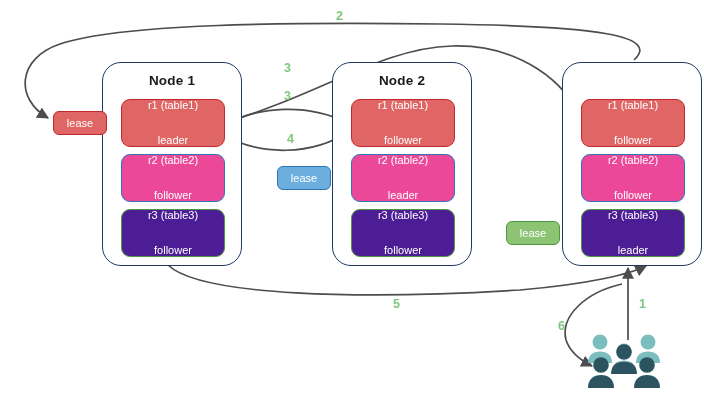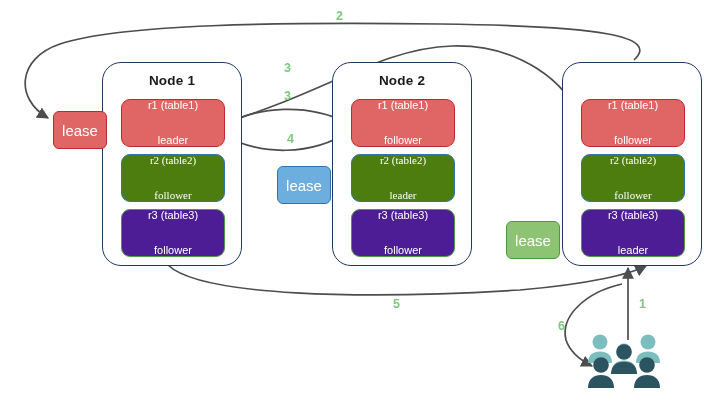--- a/index.html
+++ b/index.html
@@ -54,33 +54,33 @@
     flex-direction: column;
     align-items: center;
     justify-content: center;
     color: #ffffff;
     font-size: 11px;
     line-height: 13.5px;
     text-align: center;
     gap: 22px;
   }
   .rep-red   { background: #E06565; border: 1.6px solid #C1272D; }
-  .rep-blue  { background: #4d7c0f; border: 1.6px solid #2E75B6; font-family: Liberation Serif, serif; }
+  .rep-blue  { background: #ec4899; border: 1.6px solid #2E75B6; }
   .rep-green { background: #4c1d95; border: 1.6px solid #4E9A3E; }
   .rep-line1, .rep-line2 { display: block; }
   .lease {
     position: absolute;
     box-sizing: border-box;
     border-radius: 6px;
     display: flex;
     align-items: center;
     justify-content: center;
     color: #ffffff;
-    font-size: 15px;
-    height: 38px;
+    font-size: 11px;
+    height: 24px;
     width: 54px;
   }
   .lease-red   { background: #E06565; border: 1.6px solid #C1272D; }
   .lease-blue  { background: #6CAFDE; border: 1.6px solid #2E75B6; }
   .lease-green { background: #8CC474; border: 1.6px solid #4E9A3E; }
   .edge-label {
     position: absolute;
     font-size: 12.5px;
     font-weight: bold;
     color: #7DC77F;

